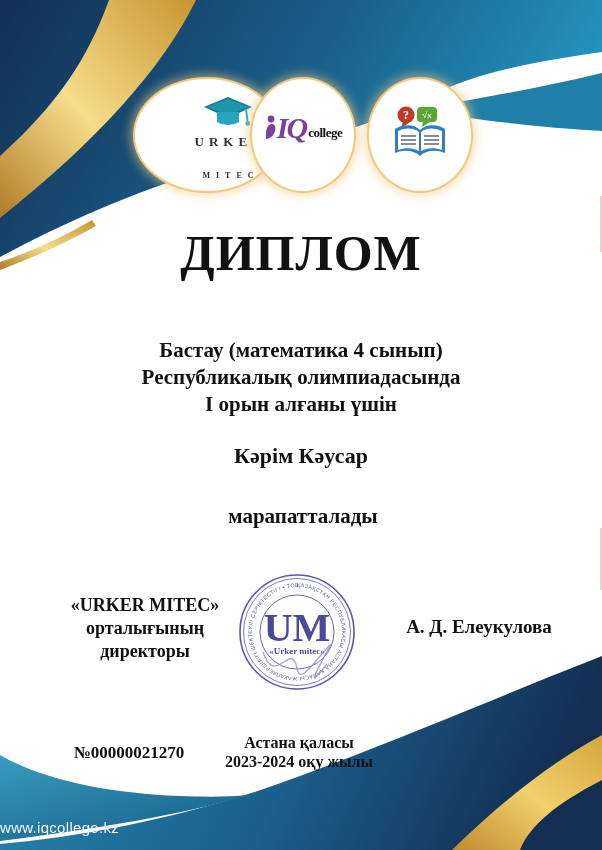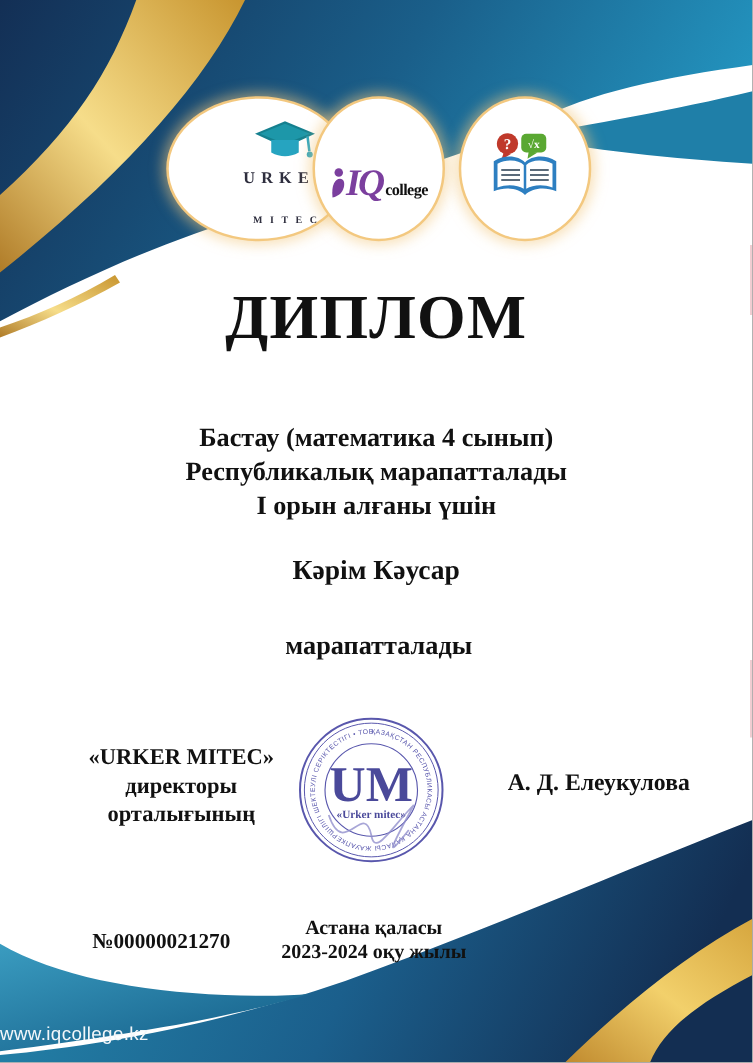--- a/index.html
+++ b/index.html
@@ -23,21 +23,21 @@
   
   .badge{
     position:absolute; top:77px; width:102px; height:112px;
     background:#fff; border:2px solid var(--badge-ring); border-radius:50%;
     box-shadow:0 0 10px 3px rgba(243,200,127,.55), 0 0 0 1px #fff inset;
     display:flex; flex-direction:column; align-items:center; z-index:3;
   }
   .badge-1{left:133px;padding-left:42px;} .badge-2{left:250px;} .badge-3{left:367px;}
   .urker-name{font-size:13px; font-weight:bold; letter-spacing:5px; color:#2e2e3e; margin-top:3px; text-indent:5px;}
   .urker-sub{font-size:8px; font-weight:bold; letter-spacing:6px; color:#2e2e3e; margin-top:21px; text-indent:6px;}
-  .iq-row{display:flex; align-items:center; margin-top:51px;}
+  .iq-row{display:flex; align-items:center; margin-top:32px;}
   .iq-text{font-size:30px; font-weight:bold; font-style:italic; color:#7b3f9e; letter-spacing:-2px;}
   .college-text{font-size:13px; font-weight:bold; color:#111; margin:10px 0 0 2px; letter-spacing:-0.5px;}
 
   
   .cert-title{
     position:absolute; top:224px; left:0; width:100%; text-align:center;
     font-size:50px; font-weight:bold; letter-spacing:1px; z-index:2;
   }
   .event-block{
     position:absolute; top:337px; left:0; width:100%; text-align:center;
@@ -140,32 +140,32 @@
         <path d="M12 35 H27 M12 39 H27 M12 43 H27"></path>
         <path d="M35 35 H50 M35 39 H50 M35 43 H50"></path>
       </g>
     </svg>
   </div>
 
   <div class="cert-title">ДИПЛОМ</div>
 
   <div class="event-block">
     <div>Бастау (математика 4 сынып)</div>
-    <div>Республикалық марапатталады</div>
+    <div>Республикалық олимпиадасында</div>
     <div>І орын алғаны үшін</div>
   </div>
 
   <div class="recipient">Кәрім Кәусар</div>
 
   <div class="award-verb">марапатталады</div>
 
   <div class="sig-org">
     <div>«URKER MITEC»</div>
+    <div>орталығының</div>
     <div>директоры</div>
-    <div>орталығының</div>
   </div>
 
   <svg class="seal" viewBox="-62 -62 124 124">
     <defs>
       <path id="ringPath" d="M 0 -45 A 45 45 0 1 1 -0.05 -45" fill="none"></path>
     </defs>
     <circle r="57" fill="none" stroke="#4b49a6" stroke-width="1.6"></circle>
     <circle r="53.5" fill="none" stroke="#4b49a6" stroke-width="0.8"></circle>
     <circle r="37" fill="none" stroke="#4b49a6" stroke-width="0.9"></circle>
     <text font-size="5.4" fill="#4b49a6" letter-spacing="0.4" font-family="Liberation Sans, sans-serif">

